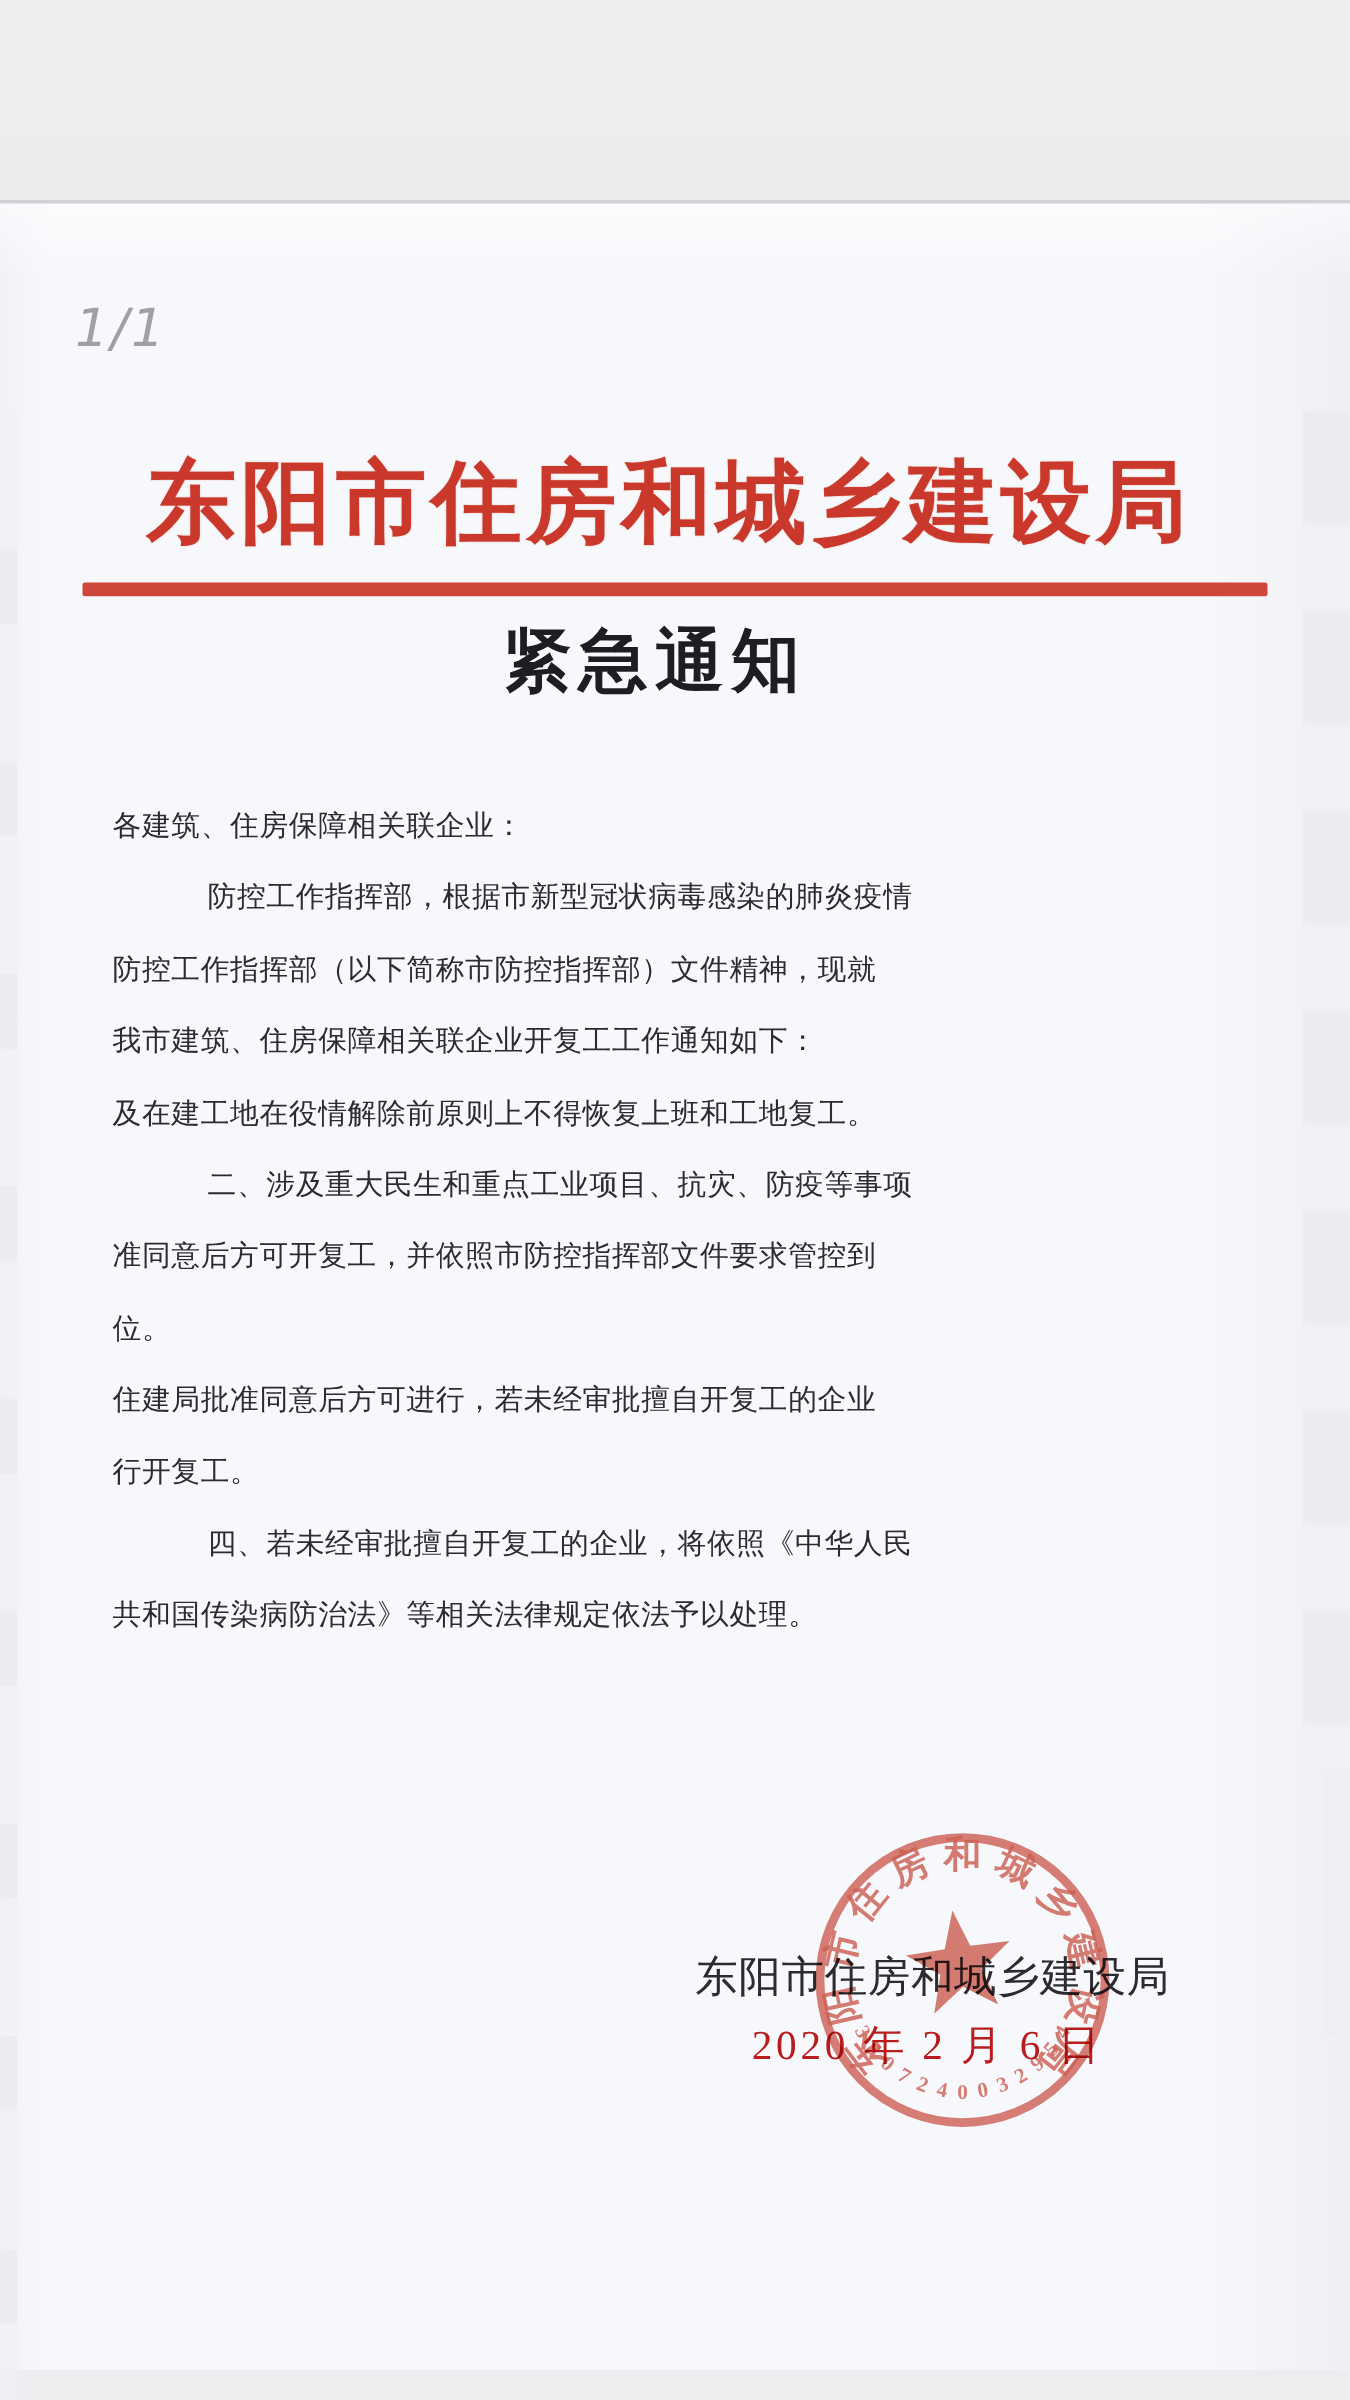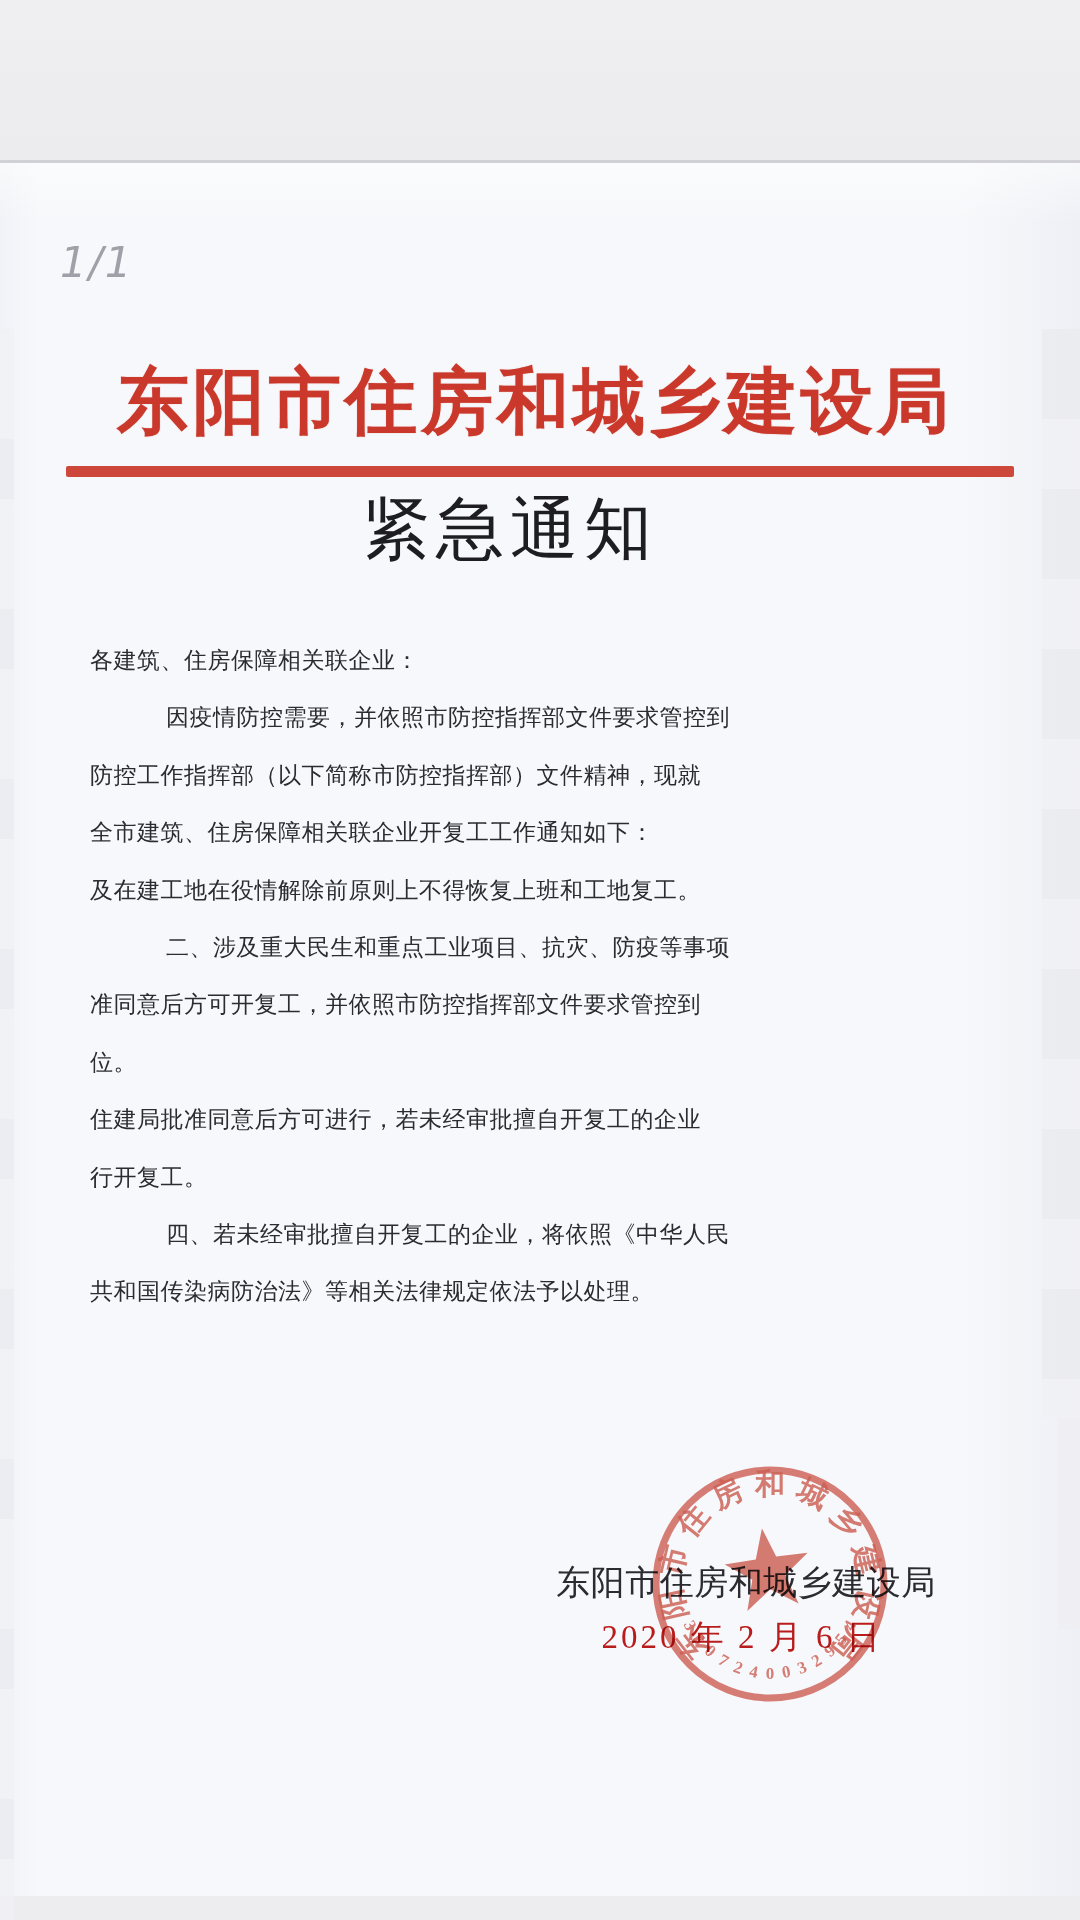--- a/index.html
+++ b/index.html
@@ -32,22 +32,22 @@
     font-family:"DejaVu Sans", sans-serif;font-style:italic;
     font-size:42px;line-height:46px;color:#9fa0a8;letter-spacing:2px;}
 
   .agency-title{position:absolute;left:535px;top:360px;transform:translateX(-50%);
     white-space:nowrap;font-size:72px;line-height:84px;font-weight:900;
     letter-spacing:4px;color:var(--accent,#c9382a);
     text-shadow:0 0 1px rgba(201,56,42,.6);}
   .red-rule{position:absolute;left:66px;top:466px;width:948px;height:11px;
     background:var(--accent,#c9382a);border-radius:2px;opacity:.92;}
 
-  .notice-title{position:absolute;left:510px;top:498px;transform:translateX(-50%);
-    white-space:nowrap;font-size:68px;line-height:62px;font-weight:400;
+  .notice-title{position:absolute;left:524px;top:498px;transform:translateX(-50%);
+    white-space:nowrap;font-size:55px;line-height:62px;font-weight:700;
     letter-spacing:6px;color:#1e1e22;}
 
   .body-text{position:absolute;left:90px;top:632px;width:920px;}
   .body-line{height:57.4px;line-height:57.4px;font-size:23px;color:#2b2b30;
     white-space:nowrap;letter-spacing:0.5px;}
   .body-line.indent{padding-left:76px;}
 
   .signature{position:absolute;left:746px;top:1562px;transform:translateX(-50%);
     white-space:nowrap;font-size:34px;line-height:42px;color:#2b2b30;letter-spacing:0.5px;}
   .doc-date{position:absolute;left:742px;top:1616px;transform:translateX(-50%);
@@ -74,23 +74,23 @@
   <div class="page-indicator">1/1</div>
 
   <div class="agency-title">东阳市住房和城乡建设局</div>
 
   <div class="red-rule"></div>
 
   <div class="notice-title">紧急通知</div>
 
   <div class="body-text" id="body-lines">
       <div class="body-line">各建筑、住房保障相关联企业：</div>
-      <div class="body-line indent">因疫情防控需要，并依照市防控指挥部文件要求管控到</div>
+      <div class="body-line indent">防控工作指挥部，根据市新型冠状病毒感染的肺炎疫情</div>
       <div class="body-line">防控工作指挥部（以下简称市防控指挥部）文件精神，现就</div>
-      <div class="body-line">全市建筑、住房保障相关联企业开复工工作通知如下：</div>
+      <div class="body-line">我市建筑、住房保障相关联企业开复工工作通知如下：</div>
       <div class="body-line">及在建工地在役情解除前原则上不得恢复上班和工地复工。</div>
       <div class="body-line indent">二、涉及重大民生和重点工业项目、抗灾、防疫等事项</div>
       <div class="body-line">准同意后方可开复工，并依照市防控指挥部文件要求管控到</div>
       <div class="body-line">位。</div>
       <div class="body-line">住建局批准同意后方可进行，若未经审批擅自开复工的企业</div>
       <div class="body-line">行开复工。</div>
       <div class="body-line indent">四、若未经审批擅自开复工的企业，将依照《中华人民</div>
       <div class="body-line">共和国传染病防治法》等相关法律规定依法予以处理。</div>
     </div>
 

